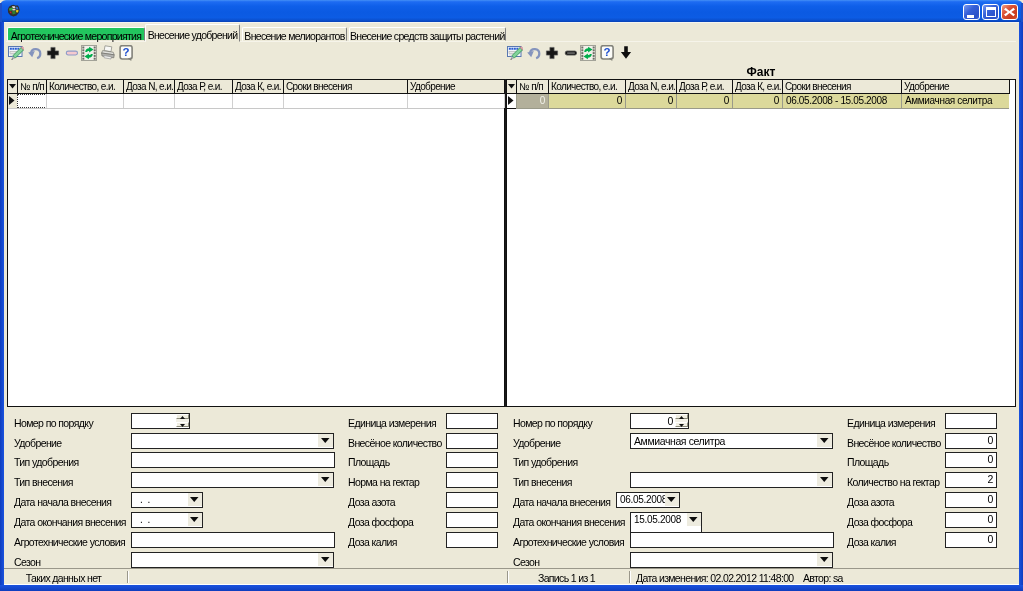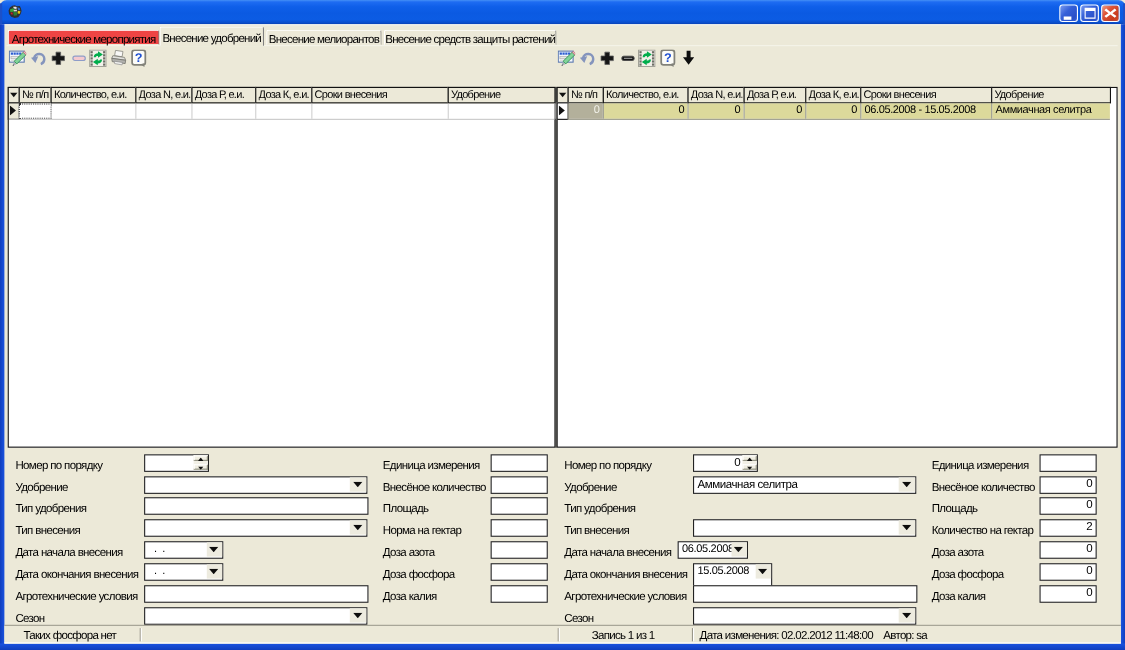--- a/index.html
+++ b/index.html
@@ -30,31 +30,31 @@
     </div>
 <div style="position:absolute;top:4px;width:17px;height:16px;border-radius:3px;border:1px solid #fff;left:1001px;background:linear-gradient(135deg,#f0a088 0%,#dd5438 35%,#c83c1e 75%,#d8502a 100%);">
       <svg width="15" height="14" viewBox="0 0 15 14" style="position:absolute;left:0;top:0">
         <path d="M3.6 2.8 L7.5 5.9 L11.4 2.8 L13 4.4 L9.3 7 L13 9.6 L11.4 11.2 L7.5 8.1 L3.6 11.2 L2 9.6 L5.7 7 L2 4.4 Z" fill="#fff"></path>
       </svg>
     </div>
 <div style="position:absolute;left:0px;top:22px;width:4px;height:569px;background:linear-gradient(90deg,#0f3dbd,#1a53e0);"></div>
 <div style="position:absolute;left:1019px;top:22px;width:4px;height:569px;background:linear-gradient(90deg,#1a53e0,#0f3dbd);"></div>
 <div style="position:absolute;left:0px;top:585px;width:1023px;height:6px;background:linear-gradient(180deg,#1a53e0,#0f3dbd);"></div>
 <div style="position:absolute;left:6px;top:41px;width:1010px;height:1px;background:#f6f4ea;"></div>
-<div style="position:absolute;left:7px;top:27px;width:138px;height:14px;background:#ef4444;border:1px solid;border-color:#fff #808080 #ece9d8 #fff;border-radius:2px 2px 0 0;">
+<div style="position:absolute;left:7px;top:27px;width:138px;height:14px;background:#22c55e;border:1px solid;border-color:#fff #808080 #ece9d8 #fff;border-radius:2px 2px 0 0;">
       <div style="position:absolute;left:0;right:0;top:2px;text-align:center;font-size:10.5px;letter-spacing:-0.7px;white-space:nowrap;overflow:hidden">Агротехнические мероприятия</div>
     </div>
 <div style="position:absolute;left:145px;top:24px;width:95px;height:18px;background:#ece9d8;border:1px solid;border-color:#fff #808080 #ece9d8 #fff;border-radius:2px 2px 0 0;z-index:5;">
       <div style="position:absolute;left:0;right:0;top:4px;text-align:center;font-size:10.5px;letter-spacing:-0.7px;white-space:nowrap;overflow:hidden">Внесение удобрений</div>
     </div>
 <div style="position:absolute;left:242px;top:27px;width:105px;height:14px;background:#ece9d8;border:1px solid;border-color:#fff #808080 #ece9d8 #fff;border-radius:2px 2px 0 0;">
       <div style="position:absolute;left:0;right:0;top:2px;text-align:center;font-size:10.5px;letter-spacing:-0.7px;white-space:nowrap;overflow:hidden">Внесение мелиорантов</div>
     </div>
 <div style="position:absolute;left:349px;top:27px;width:157px;height:14px;background:#ece9d8;border:1px solid;border-color:#fff #808080 #ece9d8 #fff;border-radius:2px 2px 0 0;">
-      <div style="position:absolute;left:0;right:0;top:2px;text-align:center;font-size:10.5px;letter-spacing:-0.7px;white-space:nowrap;overflow:hidden">Внесение средств защиты растений</div>
+      <div style="position:absolute;left:0;right:0;top:2px;text-align:left;font-size:10.5px;letter-spacing:-0.7px;white-space:nowrap;overflow:hidden">Внесение средств защиты растений</div>
     </div>
 <svg style="position:absolute;left:8px;top:45px" width="16" height="16" viewBox="0 0 16 16">
       <rect x="0.5" y="1.5" width="13.5" height="10" fill="#f4f7fc" stroke="#5a78b0"></rect>
       <rect x="1.2" y="2.2" width="12.1" height="2.9" fill="#d6e4f8"></rect>
       <rect x="1.9" y="2.8" width="1.9" height="1.9" fill="#2a5ad0"></rect>
       <rect x="4.4" y="2.8" width="1.9" height="1.9" fill="#2a5ad0"></rect>
       <rect x="6.9" y="2.8" width="1.9" height="1.9" fill="#2a5ad0"></rect>
       <rect x="9.4" y="2.8" width="1.9" height="1.9" fill="#2a5ad0"></rect>
       <rect x="11.7" y="2.7" width="1.7" height="1.7" fill="#f2b9c0"></rect>
       <rect x="2" y="6.3" width="10.4" height="2.1" fill="#e9e9e9" stroke="#adadad" stroke-width="0.6"></rect>
@@ -142,20 +142,21 @@
       <path d="M11.8 9.0 C11.8 11.3 10.0 12.7 7.9 12.7 L7.9 14.3 L3.5 11.4 L7.9 8.5 L7.9 10.1 C9.1 10.1 9.8 9.7 10.0 9.0 Z" fill="#00ad4c"></path>
     </svg>
     <svg style="position:absolute;left:599px;top:45px" width="16" height="16" viewBox="0 0 16 16">
       <rect x="2.1" y="0.6" width="12" height="13.4" rx="2.2" fill="#fcfcf8" stroke="#82827a" stroke-width="1.6"></rect>
       <polygon points="9.6,13.4 13.4,16 12.9,12.6" fill="#82827a"></polygon>
       <text x="8.1" y="11" font-family="Liberation Sans" font-size="11.5" font-weight="bold" fill="#1e4fd0" text-anchor="middle">?</text>
     </svg>
     <svg style="position:absolute;left:618px;top:45px" width="16" height="16" viewBox="0 0 16 16">
       <path d="M6.2 1.2 h3.6 v5.8 h3.3 L8 13.8 L2.9 7.0 h3.3 Z" fill="#0e0e0e"></path>
     </svg>
+<div style="position:absolute;left:507px;top:65px;width:508px;height:15px;text-align:center;font-size:12px;font-weight:bold;">Факт</div>
 <div style="position:absolute;left:7px;top:79px;width:498px;height:328px;background:#fff;border:1px solid #111;"></div>
     <div style="position:absolute;left:7px;top:79px;width:11px;height:15px;background:#ece9d8;border:1px solid #111;"></div>
     <div style="position:absolute;left:17px;top:79px;width:30px;height:15px;background:#ece9d8;border:1px solid #111;">
       <div class="hdrtxt" style="position:absolute;left:2px;top:1px;right:1px">№ п/п</div>
     </div>
     <div style="position:absolute;left:46px;top:79px;width:78px;height:15px;background:#ece9d8;border:1px solid #111;">
       <div class="hdrtxt" style="position:absolute;left:2px;top:1px;right:1px">Количество, е.и.</div>
     </div>
     <div style="position:absolute;left:123px;top:79px;width:52px;height:15px;background:#ece9d8;border:1px solid #111;">
       <div class="hdrtxt" style="position:absolute;left:2px;top:1px;right:1px">Доза N, е.и.</div>
@@ -392,16 +393,16 @@
     <div class="lbl" style="position:absolute;left:847px;top:536px;">Доза калия</div>
     <div class="fld" style="position:absolute;left:945px;top:532px;width:52px;height:16px;padding-right:3px;line-height:12px;text-align:right;">0</div>
 <div style="position:absolute;left:4px;top:568px;width:1015px;height:1px;background:#9a978a;"></div>
 <div style="position:absolute;left:4px;top:569px;width:1015px;height:16px;background:#ece9d8;border-bottom:1px solid #fff;"></div>
 <div style="position:absolute;left:127px;top:571px;width:1px;height:12px;background:#9a978a;"></div>
 <div style="position:absolute;left:128px;top:571px;width:1px;height:12px;background:#fff;"></div>
 <div style="position:absolute;left:507px;top:571px;width:1px;height:12px;background:#9a978a;"></div>
 <div style="position:absolute;left:508px;top:571px;width:1px;height:12px;background:#fff;"></div>
 <div style="position:absolute;left:629px;top:571px;width:1px;height:12px;background:#9a978a;"></div>
 <div style="position:absolute;left:630px;top:571px;width:1px;height:12px;background:#fff;"></div>
-<div style="position:absolute;left:0px;top:572px;width:127px;height:12px;text-align:center;font-size:10.5px;letter-spacing:-0.65px">Таких фосфора нет</div>
+<div style="position:absolute;left:0px;top:572px;width:127px;height:12px;text-align:center;font-size:10.5px;letter-spacing:-0.65px">Таких данных нет</div>
 <div style="position:absolute;left:507px;top:572px;width:119px;height:12px;text-align:center;font-size:10.5px;letter-spacing:-0.65px">Запись 1 из 1</div>
 <div style="position:absolute;left:636px;top:572px;width:200px;height:12px;font-size:10.5px;letter-spacing:-0.65px">Дата изменения: 02.02.2012 11:48:00</div>
 <div style="position:absolute;left:803px;top:572px;width:100px;height:12px;font-size:10.5px;letter-spacing:-0.65px">Автор: sa</div>
 </div>
 </body></html>

